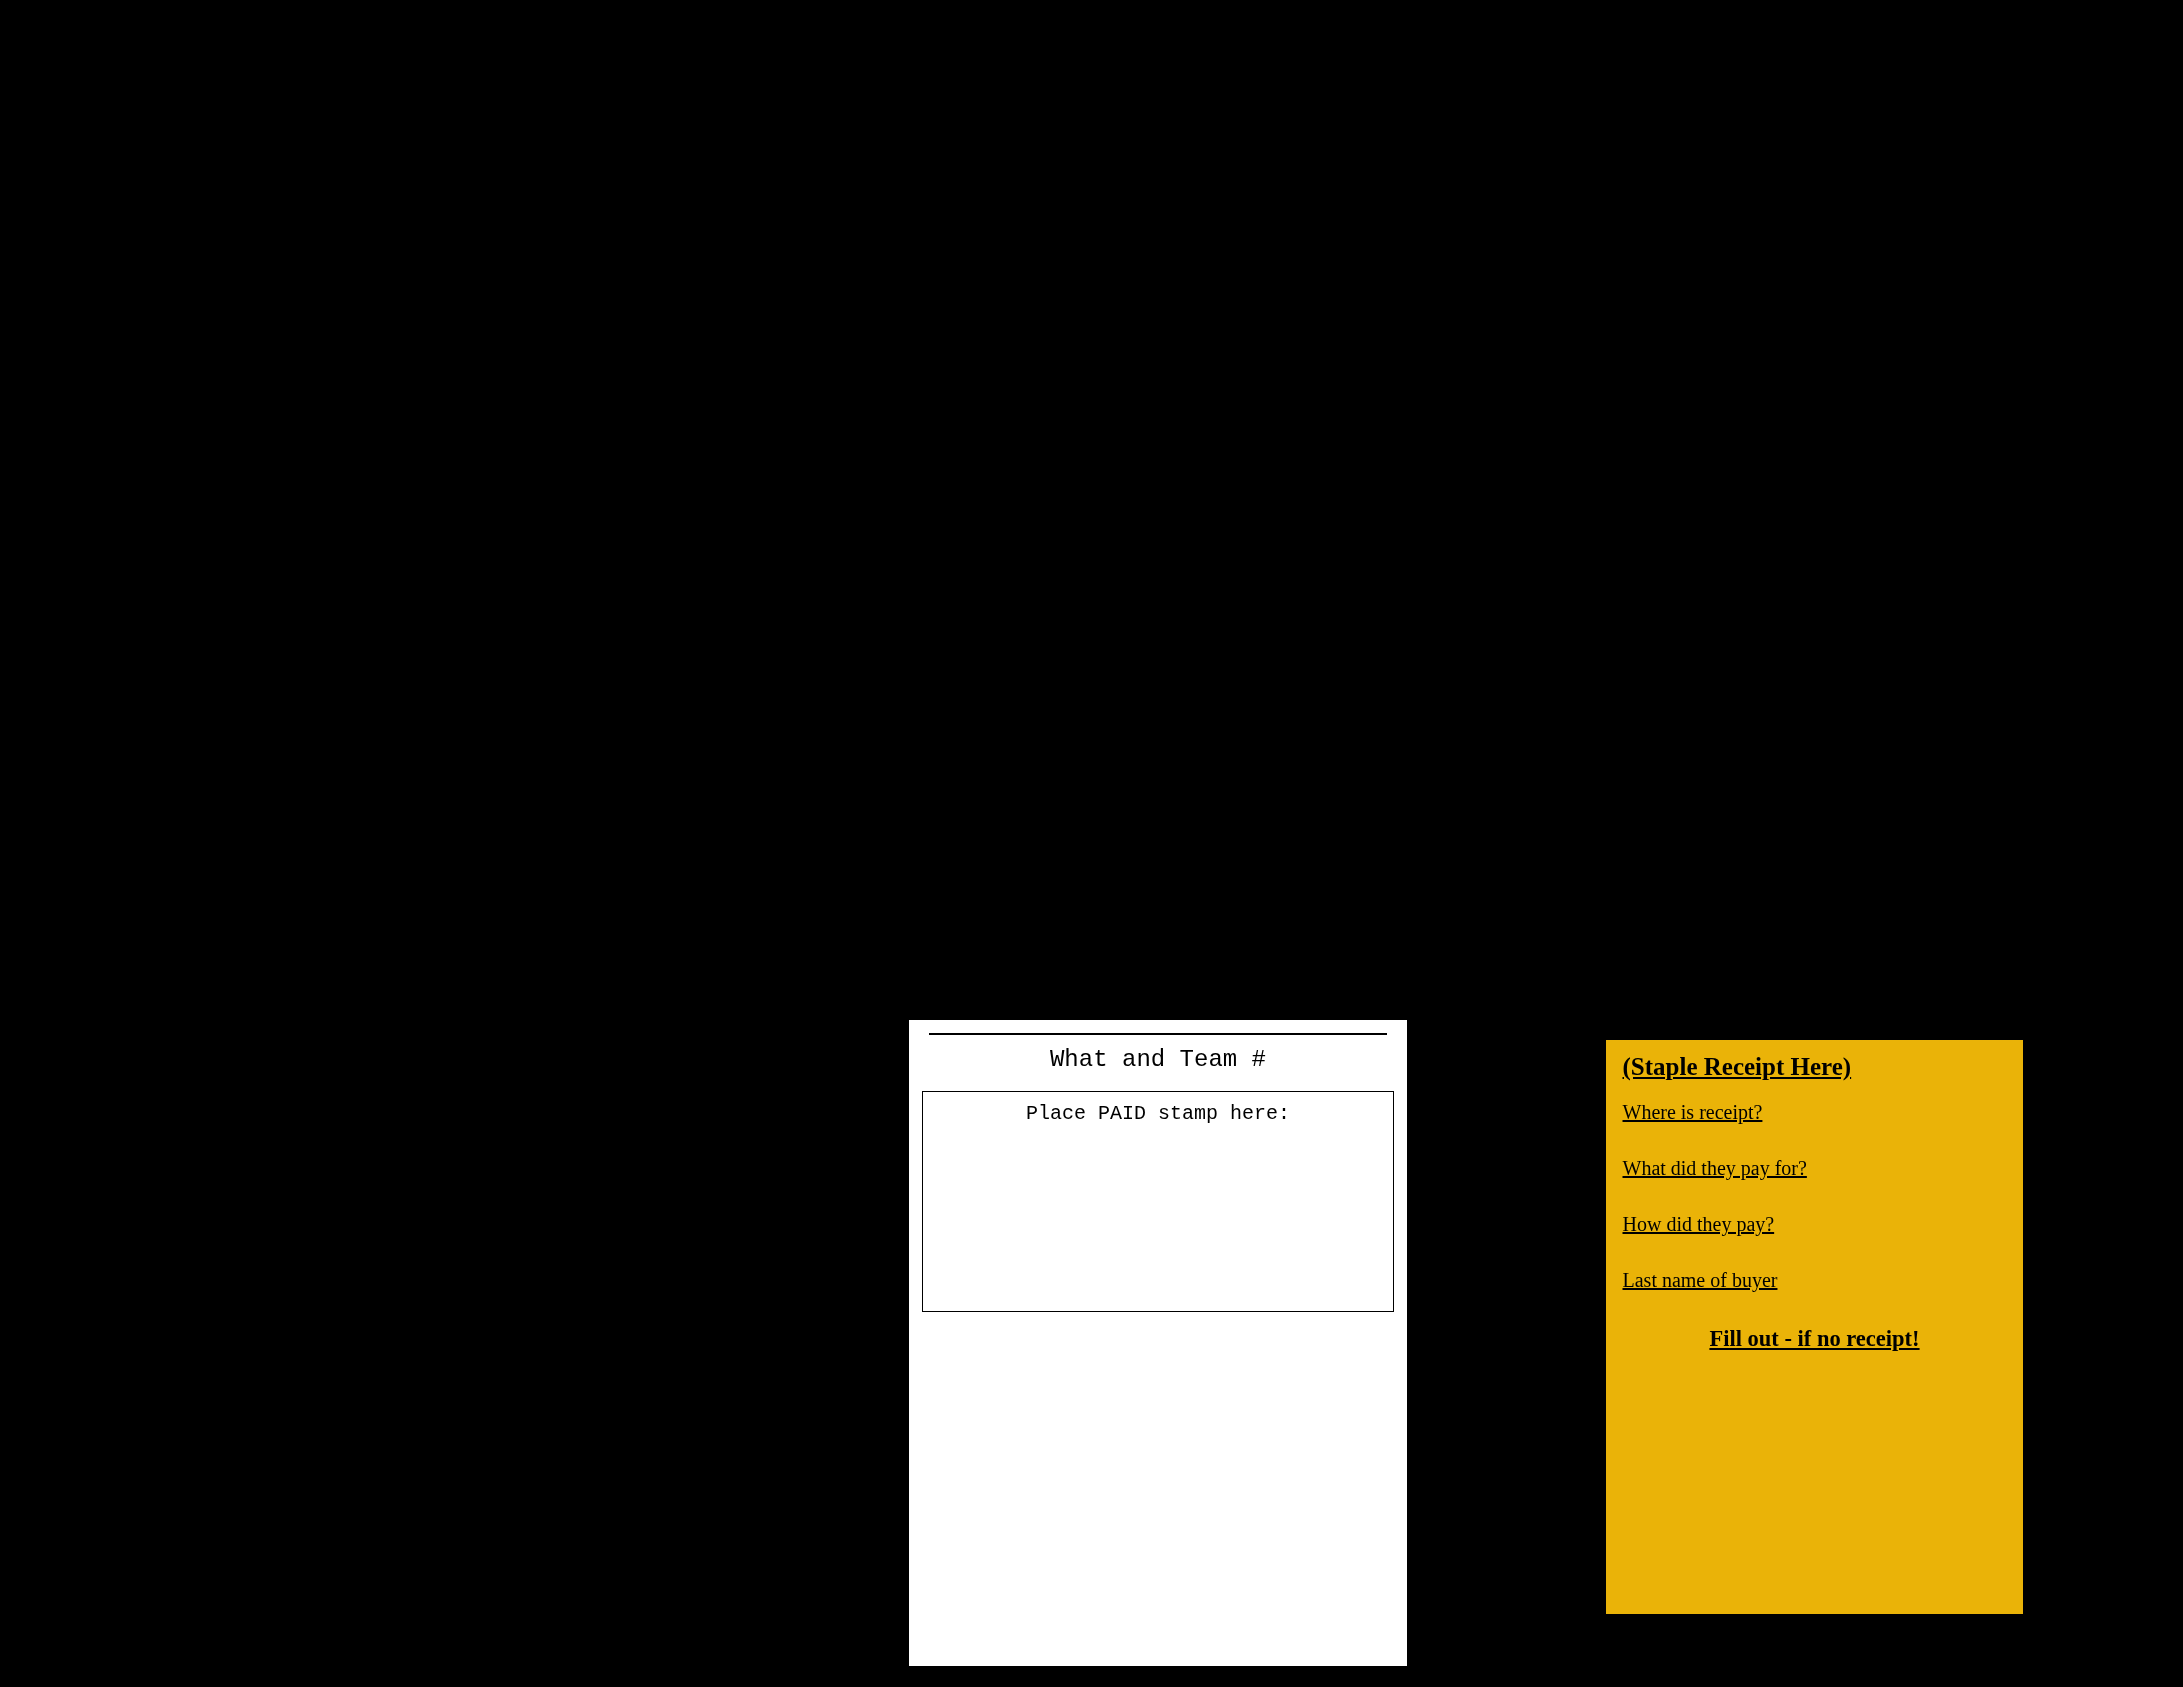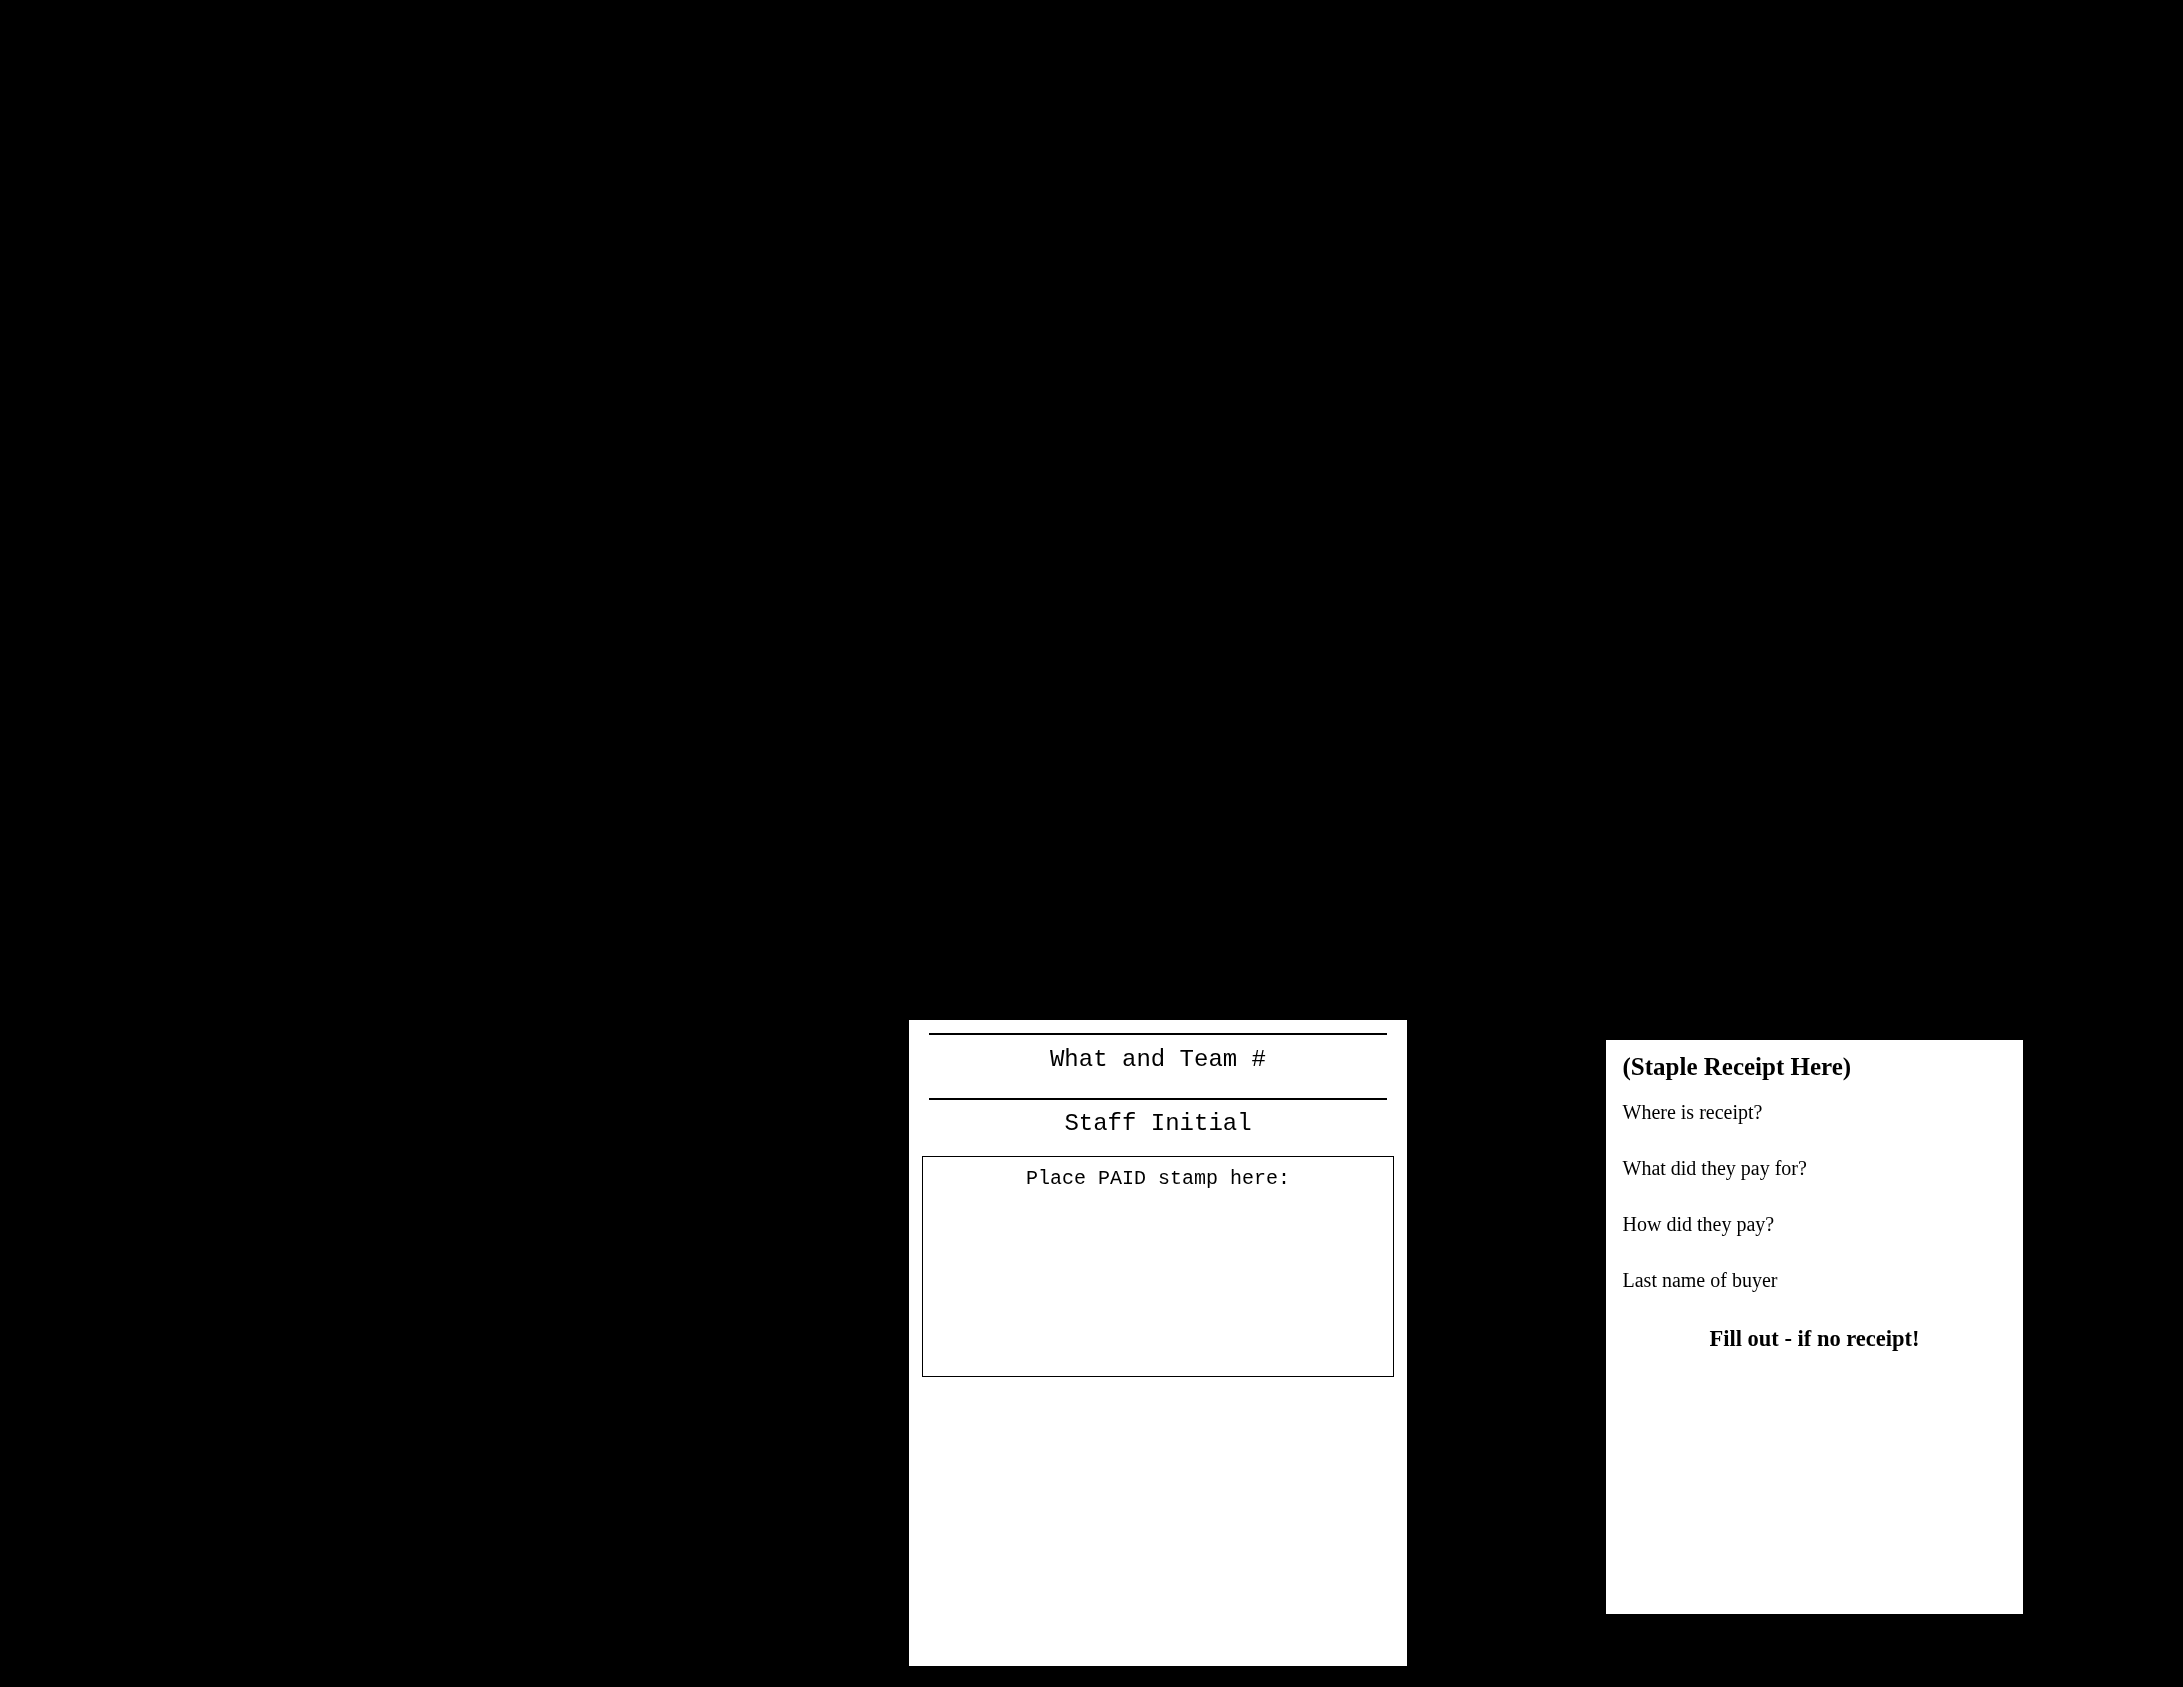--- a/index.html
+++ b/index.html
@@ -61,23 +61,24 @@
       font-size: 20px;
       font-family: 'Courier New', Courier, monospace;
     }
 
     .right-card {
       position: absolute;
       left: 1605px;
       top: 1039px;
       width: 419px;
       height: 576px;
-      background-color: #ffffff;
+      background-color: #eab308;
       border: 1.3px solid #000000;
       padding: 13.2px 16.5px;
+      text-decoration: underline;
     }
 
     .right-card-title {
       font-size: 25px;
       font-weight: bold;
       font-family: 'Times New Roman', Times, serif;
       margin-bottom: 20px;
     }
 
     .right-card-item {
@@ -98,24 +99,20 @@
 </head>
 <body>
 
 <div class="left-card">
 
   <div class="sport-team-section">
     <div class="field-line"></div>
     <div class="field-label">What and Team #</div>
   </div>
 
-  <div class="staff-section">
-    <div class="field-line"></div>
-    <div class="field-label">Staff Initial</div>
-  </div>
 
   <div class="stamp-box">
     <div class="stamp-label">Place PAID stamp here:</div>
   </div>
 
 </div>
 
 <div class="right-card">
   <div class="right-card-title">(Staple Receipt Here)</div>
 

